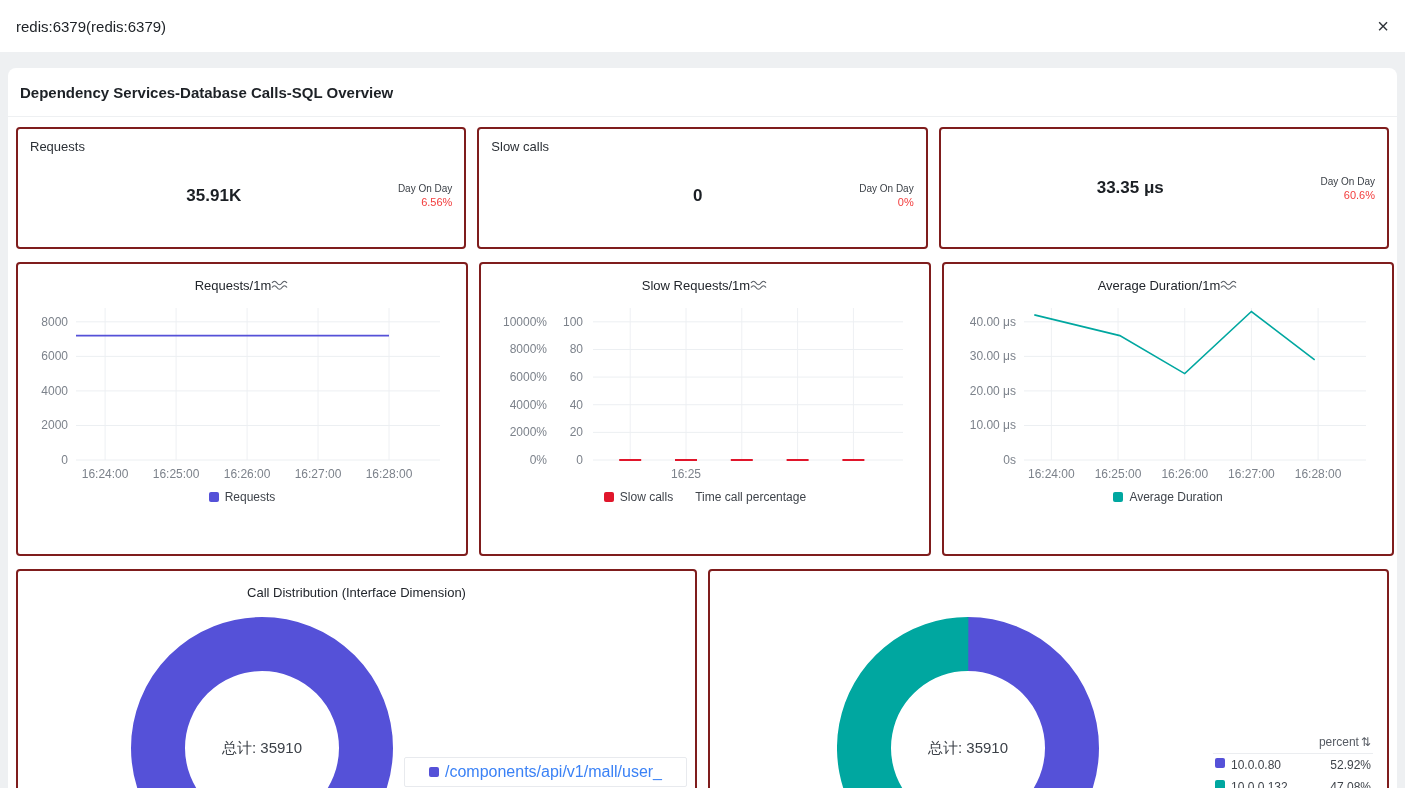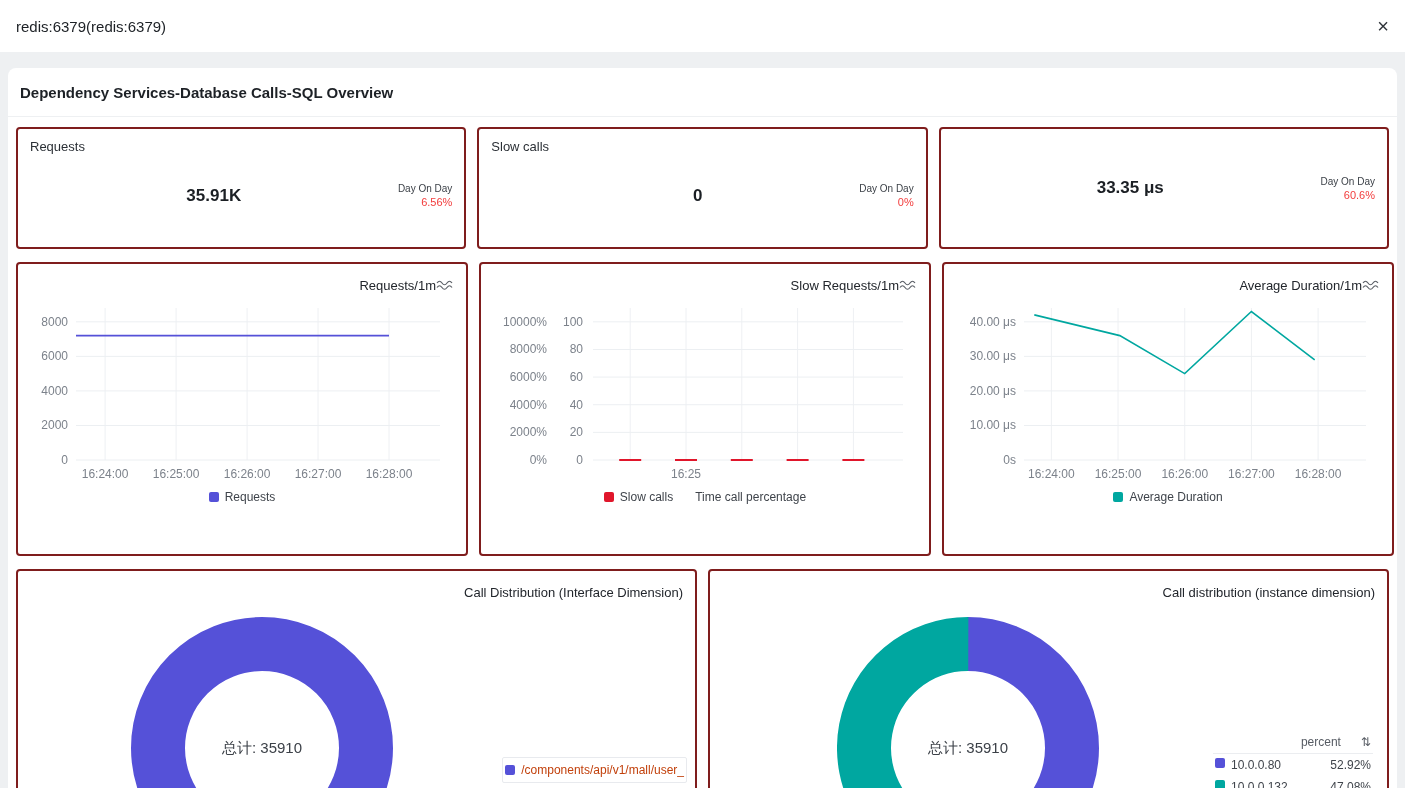--- a/index.html
+++ b/index.html
@@ -15,37 +15,37 @@
   .row{display:flex;gap:11px}
   .card{background:#fff;border:2px solid #7f1d1d;border-radius:4px;flex:1;position:relative}
   .stat-card{height:122px;padding:10px 12px;display:flex;flex-direction:column}
   .stat-label{font-size:13px;color:#2b3036}
   .stat-body{flex:1;display:flex;align-items:center}
   .stat-half{flex:1;display:flex;flex-direction:column;align-items:flex-end;gap:2px}
   .stat-value{font-size:17px;font-weight:700;color:#1b1f24}
   .dod-label{font-size:10px;color:#3a3f46}
   .dod-value{font-size:11px;font-weight:500;color:var(--dod-red,#f23c3c)}
   .chart-card{height:294px;padding:10px 12px}
-  .card-head{display:flex;justify-content:flex-end;align-items:center;height:22px}
+  .card-head{display:flex;justify-content:center;align-items:center;height:22px}
   .card-title{font-size:13px;color:#22262c}
   .trend{cursor:pointer;display:flex;align-items:center}
   .plot{height:188px}
   .legend{height:26px;display:flex;justify-content:center;align-items:center;gap:22px;
     font-size:12px;color:#3f444b}
   .legend-item{display:flex;align-items:center;gap:6px;cursor:pointer}
   .marker{width:10px;height:10px;border-radius:2px;display:inline-block;background:#ccc}
   .tk{font:12px "Liberation Sans",sans-serif;fill:#7c828b}
   .donut-card{height:330px;padding:10px 12px;overflow:hidden}
   .donut-wrap{position:absolute;top:46px;width:262px;height:262px}
   .donut-center{position:absolute;inset:0;display:flex;align-items:center;justify-content:center;
     font-size:15px;font-weight:500;color:#3c4148}
   .pie-legend-box{position:absolute;right:8px;top:186px;border:1px solid #e8eaee;border-radius:2px;
-    padding:5px 2px;display:flex;align-items:center;gap:6px;font-size:12px;color:#c2410c;background:#fff;cursor:pointer}
+    padding:5px 24px;display:flex;align-items:center;gap:6px;font-size:16px;color:#3b82f6;background:#fff;cursor:pointer}
   .plt{position:absolute;right:14px;top:160px;width:160px;font-size:12px;color:#3f444b}
-  .plt-head{display:flex;justify-content:flex-end;align-items:center;gap:20px;padding:4px 2px;
+  .plt-head{display:flex;justify-content:flex-end;align-items:center;gap:2px;padding:4px 2px;
     border-bottom:1px solid #ebedf0;color:#565b63;cursor:pointer}
   .plt-row{display:flex;align-items:flex-start;gap:6px;padding:4px 2px}
   .plt-name{flex:1}
 </style>
 </head>
 <body>
 
 <div class="titlebar">
   <span>redis:6379(redis:6379)</span>
   <button class="close-btn">×</button>
@@ -240,23 +240,20 @@
               </svg></div>
           <div class="donut-center">总计: 35910</div>
         </div>
         <div class="pie-legend-box">
           <span class="marker" style="background: rgb(85, 81, 216);"></span>
           <span>/components/api/v1/mall/user_</span>
         </div>
       </div>
 
       <div class="card donut-card">
-        <div class="card-head">
-          <span class="card-title">Call distribution (instance dimension)</span>
-        </div>
         <div class="donut-wrap" style="left:127px">
           <div id="donut1"><svg width="262" height="262">
                 <circle cx="131" cy="131" r="104" fill="none" stroke="#5551d8" stroke-width="54" stroke-dasharray="345.81 653.45" transform="rotate(-90.00 131 131)"></circle>
                 <circle cx="131" cy="131" r="104" fill="none" stroke="#00a7a0" stroke-width="54" stroke-dasharray="307.64 653.45" transform="rotate(100.51 131 131)"></circle>
               </svg></div>
           <div class="donut-center">总计: 35910</div>
         </div>
         <div class="plt">
           <div class="plt-head">
             <span>percent</span>

